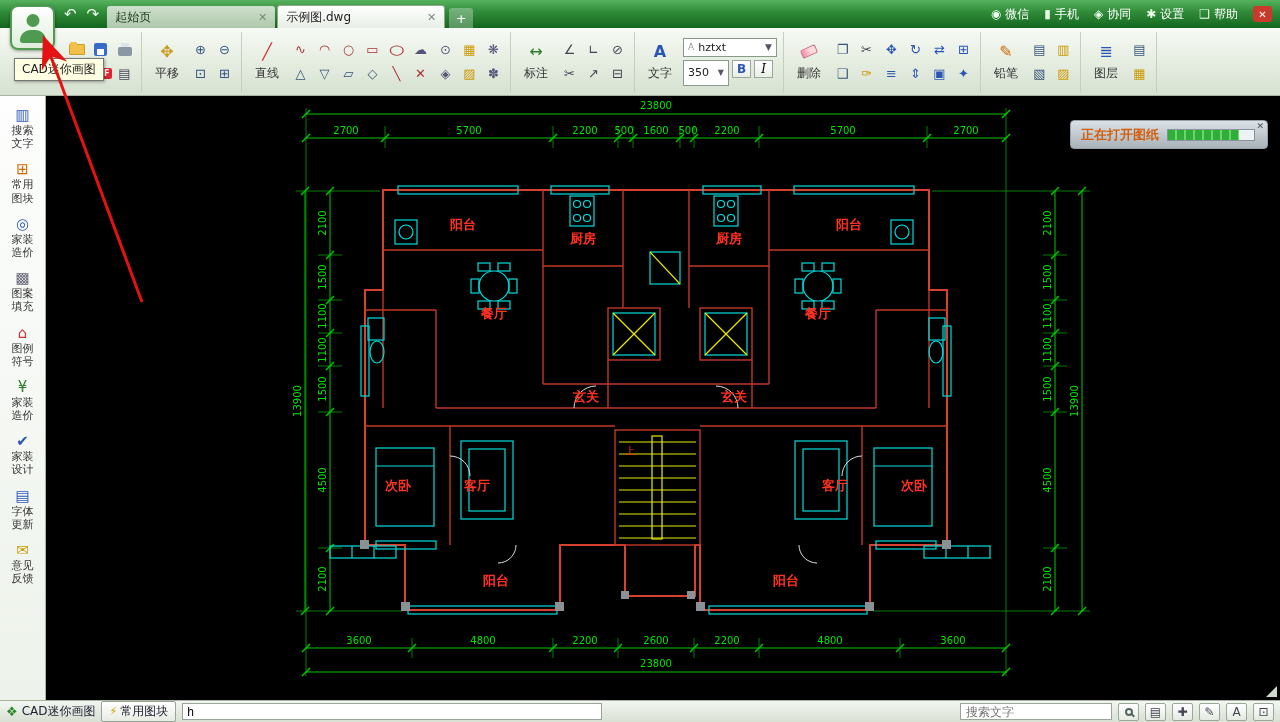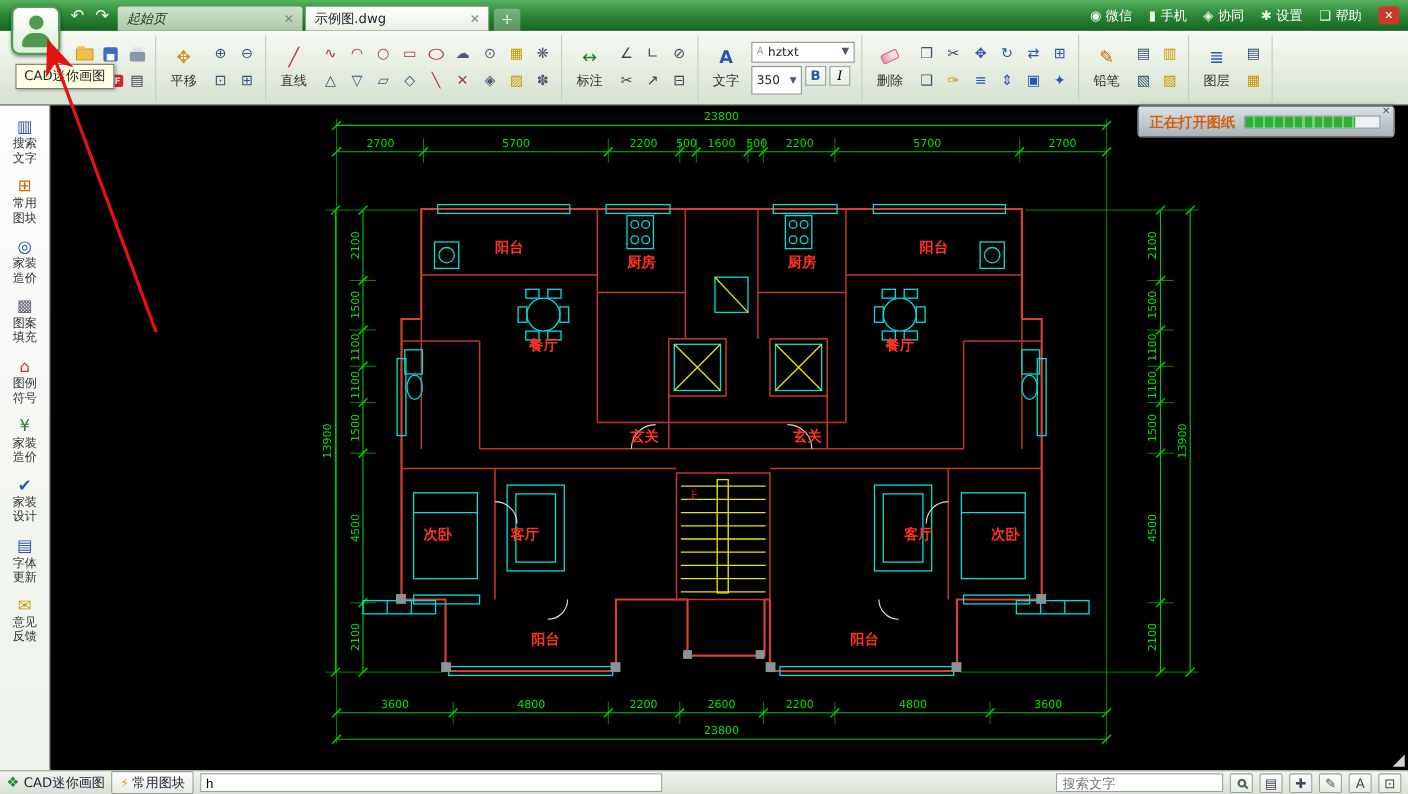--- a/index.html
+++ b/index.html
@@ -8,21 +8,21 @@
 
   
   .titlebar { position:absolute; left:0; top:0; right:0; height:28px;
     background:linear-gradient(180deg,#57b25f 0%,#2f8a38 45%,#14661e 100%);
     display:flex; align-items:center; padding-left:64px; }
   .tb-nav { display:flex; gap:10px; color:#eef7ee; font-size:15px; margin-right:8px; }
   .tb-nav span { cursor:default; }
   .tabs { display:flex; align-items:flex-end; height:28px; }
   .tab { width:168px; height:22px; display:flex; align-items:center; padding:0 8px;
     font-size:12px; border-radius:3px 3px 0 0; margin-right:2px; }
-  .tab.inactive { background:linear-gradient(#cfe0cc,#aec8ab); color:#183818;font-style:italic; }
+  .tab.inactive { background:linear-gradient(#cfe0cc,#aec8ab); color:#183818; }
   .tab.active { background:linear-gradient(#ffffff,#e7eee5); color:#222; height:23px;
     border:1px solid #8fa88b; border-bottom:none; }
   .tab-label { flex:1; white-space:nowrap; overflow:hidden; }
   .tab-x { color:#7a8a78; font-size:11px; margin-left:6px; }
   .tab-new { width:24px; height:20px; margin-left:2px; background:rgba(255,255,255,.30);
     border-radius:3px 3px 0 0; color:#fff; display:flex; align-items:center; justify-content:center; font-size:13px; }
   .tb-right { margin-left:auto; display:flex; align-items:center; gap:15px; color:#fff;
     font-size:12px; padding-right:8px; }
   .tb-act { display:flex; align-items:center; gap:4px; }
   .tb-act .ic { font-size:12px; color:#eaffea; }
@@ -91,21 +91,21 @@
   .plan .ge { stroke:#00a000; stroke-width:.8; fill:none; }
   .plan .w  { stroke:#d84030; stroke-width:2; fill:none; }
   .plan .wi { stroke:#c03828; stroke-width:1.4; fill:none; }
   .plan .c  { stroke:#00dddd; stroke-width:1.2; fill:none; }
   .plan .y  { stroke:#e8e800; stroke-width:1.2; fill:none; }
   .plan .dr { stroke:#dddddd; stroke-width:1; fill:none; }
   .plan .gs { fill:#8a9298; }
   .plan .dt { fill:#00e400; font-size:10px; text-anchor:middle; }
   .plan .rl { fill:#ff3322; font-size:13px; font-weight:bold; text-anchor:middle; }
   .plan .rs { fill:#ff3322; font-size:10px; text-anchor:middle; }
-  .toast { position:absolute; top:0; right:12px; width:234px; height:29px; z-index:20;
+  .toast { position:absolute; top:24px; right:12px; width:198px; height:29px; z-index:20;
     display:flex; align-items:center; gap:8px; padding:0 12px 0 10px;
     background:linear-gradient(#dbe1e6,#a9b2b9); border:1px solid #97a0a8; border-radius:4px;
     box-shadow:0 2px 6px rgba(0,0,0,.55); }
   .toast-text { color:#d06010; font-weight:bold; font-size:13px; white-space:nowrap; }
   .toast-bar { flex:1; height:12px; background:#eef2f4; border:1px solid #8893a0; }
   .toast-fill { display:block; height:100%; width:82%;
     background:repeating-linear-gradient(90deg,#2fae3a 0 7px,#6fd36f 7px 9px); }
   .toast-x { position:absolute; right:3px; top:0; font-size:9px; color:#4a545c; }
   .resize-corner { position:absolute; right:3px; bottom:3px; width:0; height:0;
     border-left:11px solid transparent; border-bottom:11px solid #cfd8cd; }

